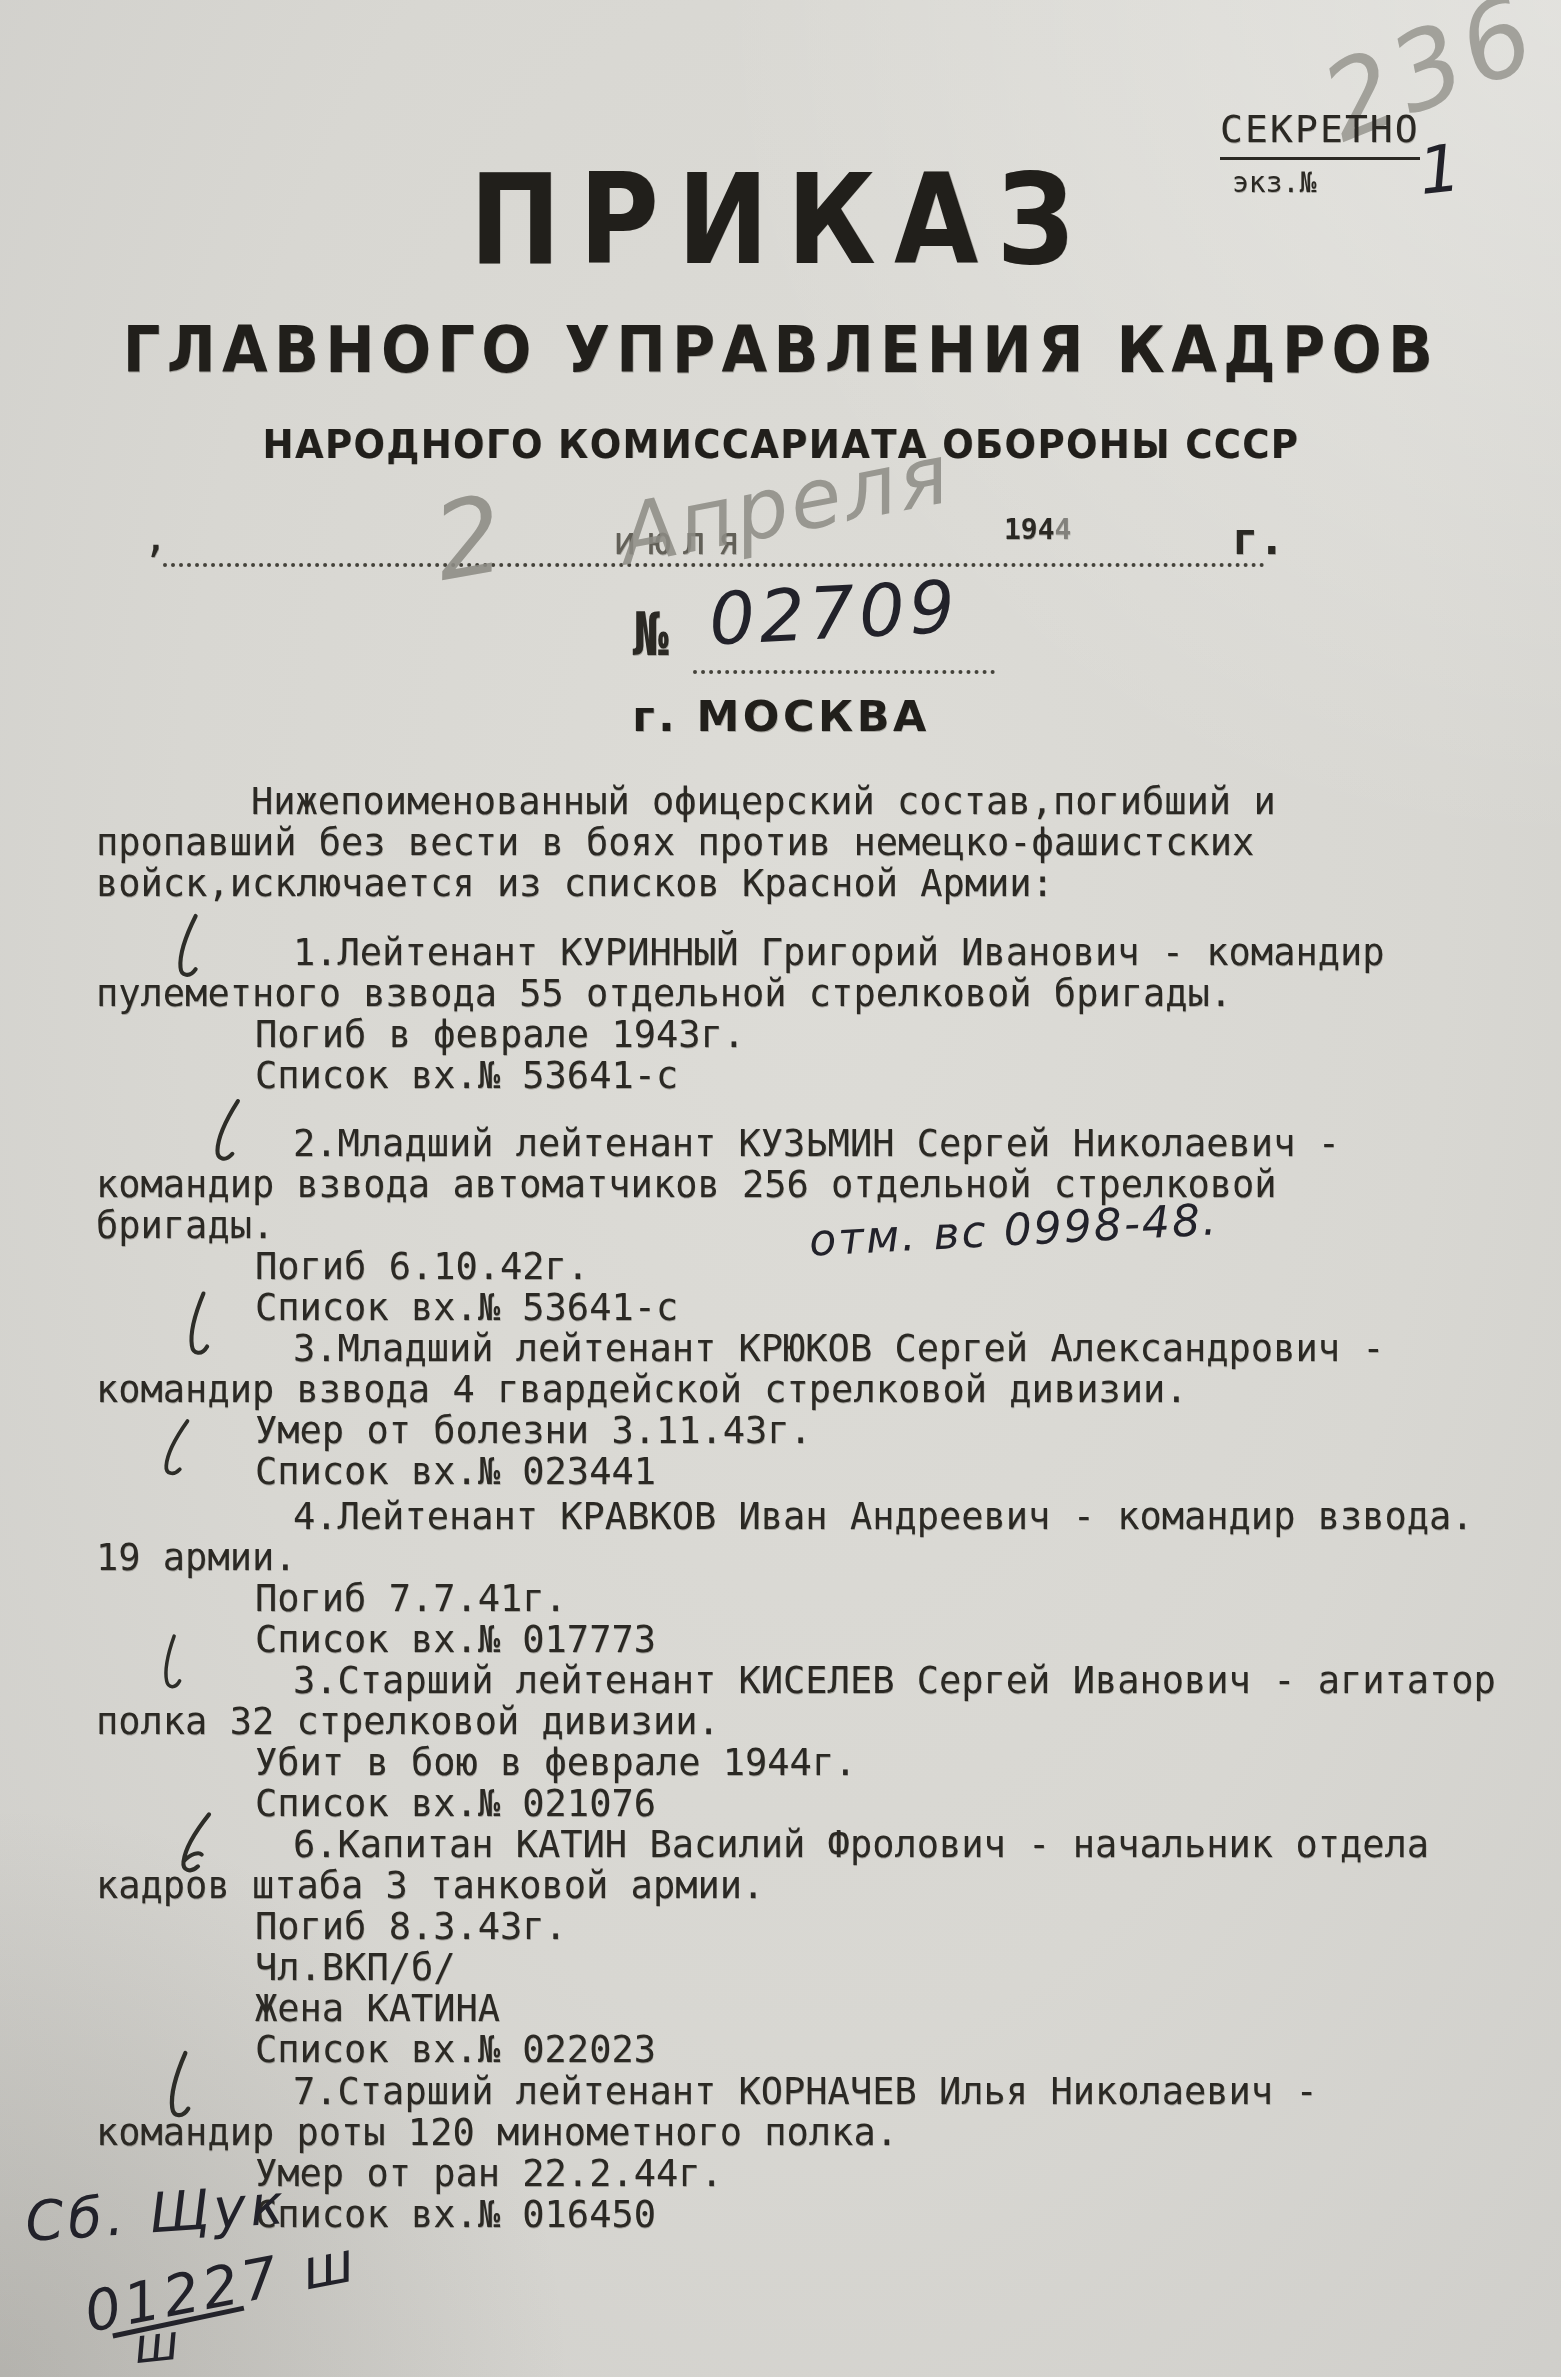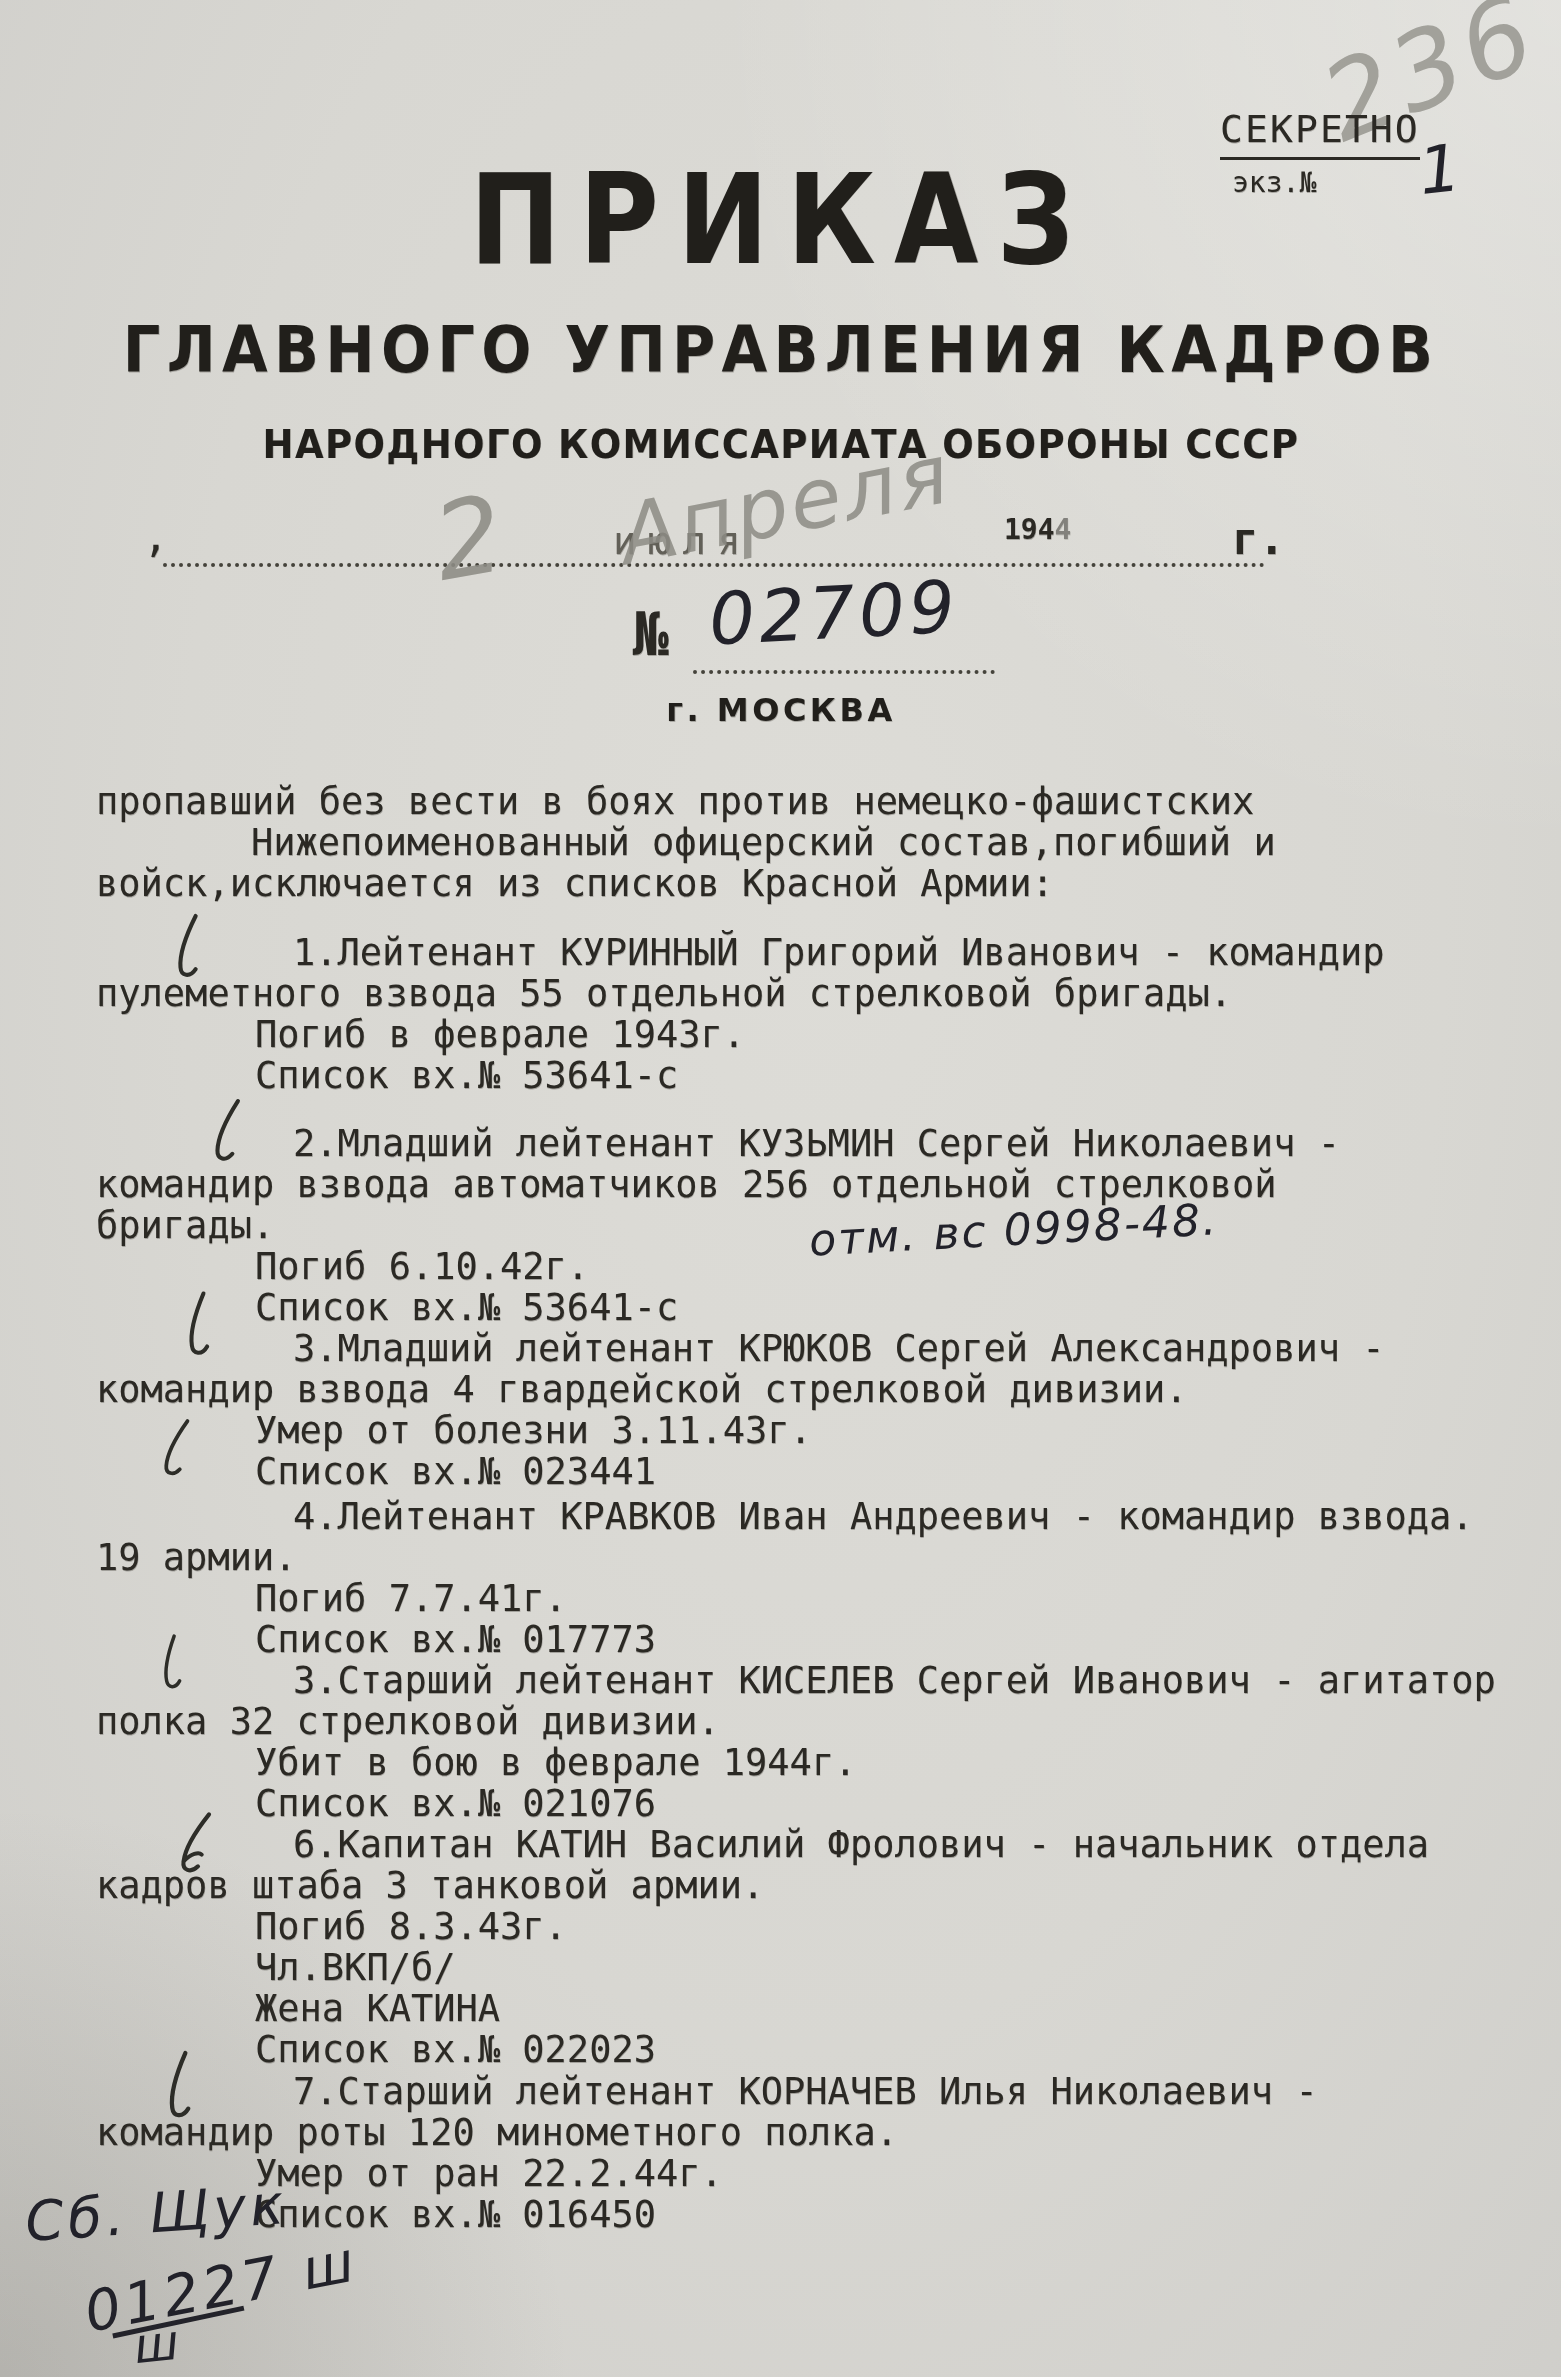--- a/index.html
+++ b/index.html
@@ -29,21 +29,21 @@
          text-shadow:0.6px 0.7px 0.6px rgba(35,33,26,.28); }
   .abs{position:absolute;}
   .center{left:0; right:0; text-align:center;}
   .hand{ font-family:"DejaVu Sans", sans-serif; font-style:italic; }
   .pencil{ color:var(--pencil); }
   .ink{ color:var(--ink-pen); }
 
   .title{ top:156px; font-size:109px; letter-spacing:18.3px; transform:scaleY(1.15); }
   .org1 { top:315px; font-size:59px;  letter-spacing:6.3px;  transform:scaleY(1.10); }
   .org2 { top:423px; font-size:37px;  letter-spacing:1.4px;  transform:scaleY(1.05); }
-  .city { top:691px; font-size:32px;  letter-spacing:3.5px;  }
+  .city { top:691px; font-size:43px;  letter-spacing:3.5px;  }
 
   .pagenum{ left:1321px; top:5.6px; font-size:106px; letter-spacing:5.6px;
             transform:rotate(-22deg); opacity:.75; }
   .secret{ left:1220px; top:107px; font-size:38px; letter-spacing:2.1px;
            border-bottom:3.5px solid #2b2924; padding-bottom:5.6px; }
   .copy  { left:1232px; top:166px; font-size:28px; }
   .copy-num{ left:1419px; top:132px; font-size:65px; transform:rotate(-6deg); }
 
   .date-dots{ left:163px; top:522px; width:1102px; height:41px;
               border-bottom:4.9px dotted #45433b; }
@@ -114,22 +114,22 @@
   <div class="abs tw year"><span>194</span><span class="faint">4</span></div>
   <div class="abs tw year-suffix">г.</div>
 
   <div class="abs tw numero">№</div>
   <div class="abs numero-dots"></div>
   <div class="abs hand ink order-num">02709</div>
 
   <div class="abs center head city">г. МОСКВА</div>
 
   <div class="abs tw preamble">
+    <div class="tline indp">Нижепоименованный офицерский состав,погибший и</div>
     <div class="tline ind0">пропавший без вести в боях против немецко-фашистских</div>
-    <div class="tline indp">Нижепоименованный офицерский состав,погибший и</div>
     <div class="tline ind0">войск,исключается из списков Красной Армии:</div>
   </div>
 
   <div class="abs tw entries">
       <div class="entry entry-1">
         <div class="tline ind2">1.Лейтенант КУРИННЫЙ Григорий Иванович - командир</div>
         <div class="tline ind0">пулеметного взвода 55 отдельной стрелковой бригады.</div>
         <div class="tline ind1">Погиб в феврале 1943г.</div>
         <div class="tline ind1">Список вх.№ 53641-с</div>
       </div>

